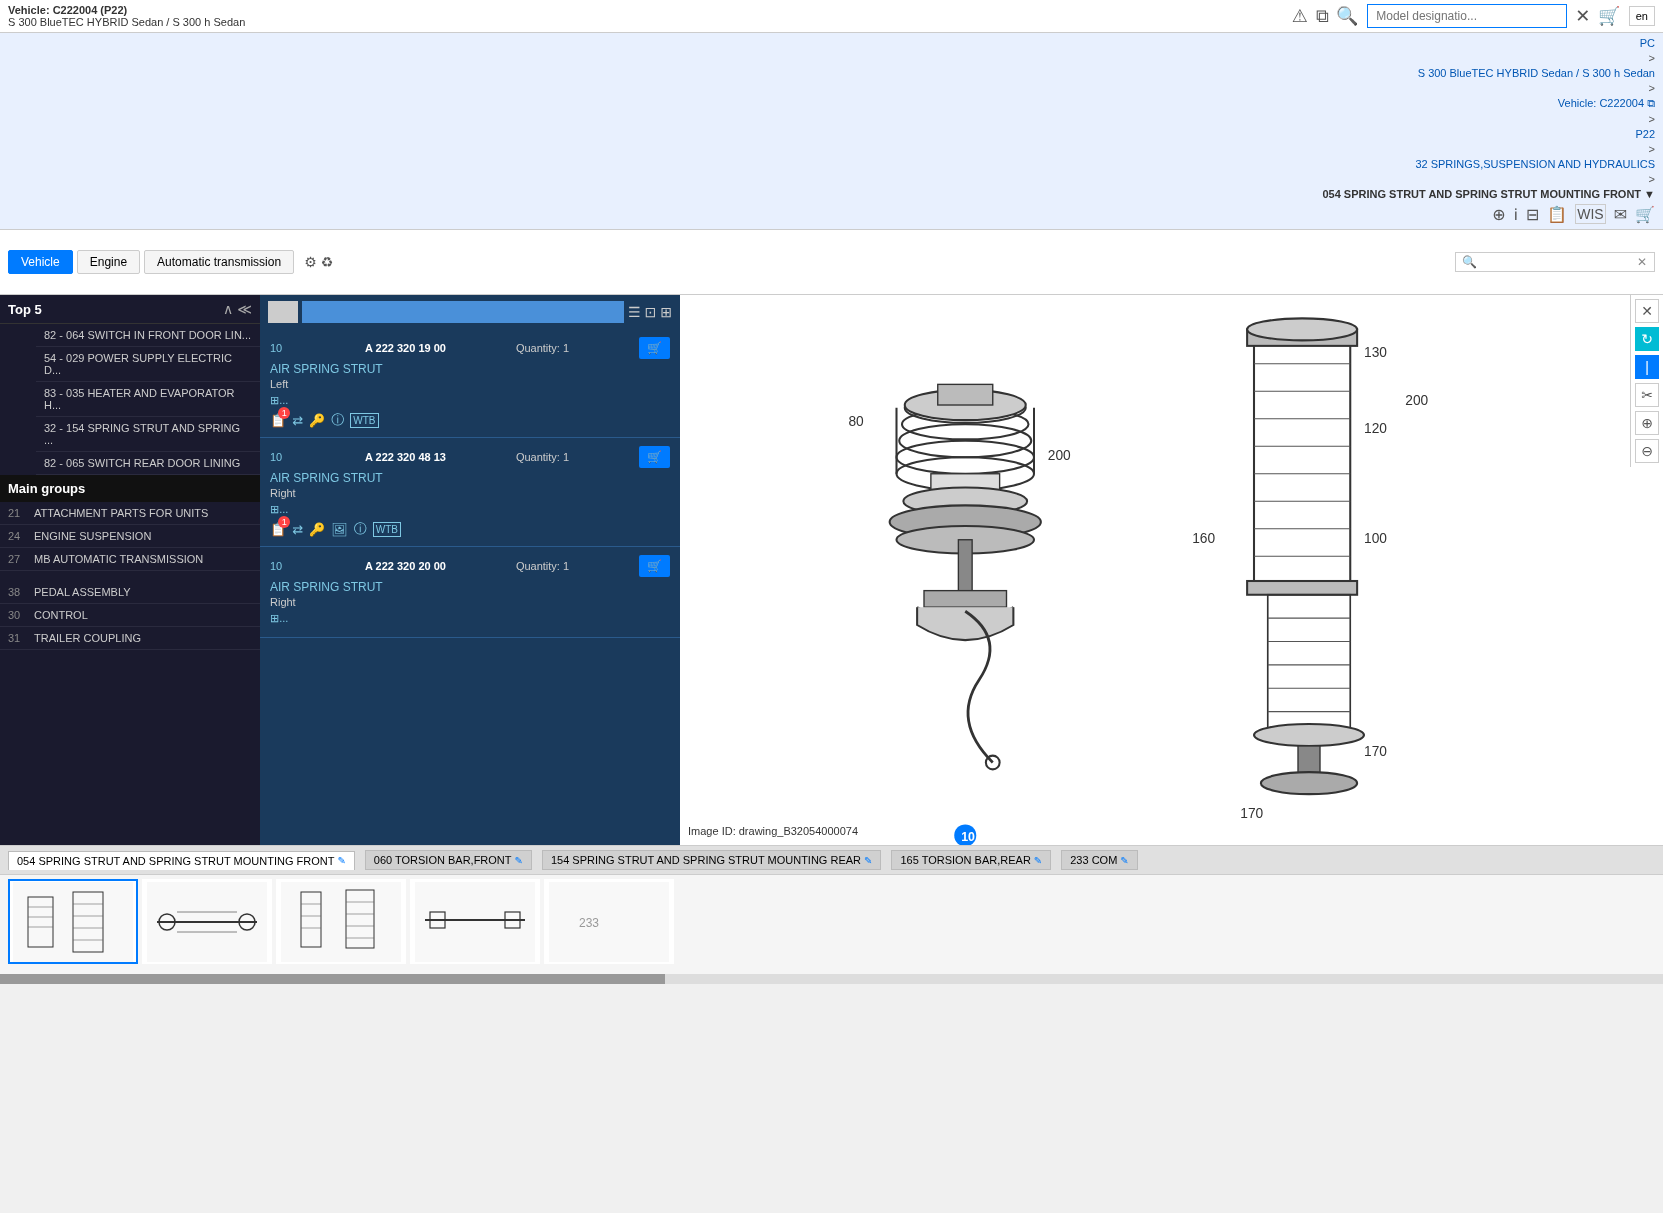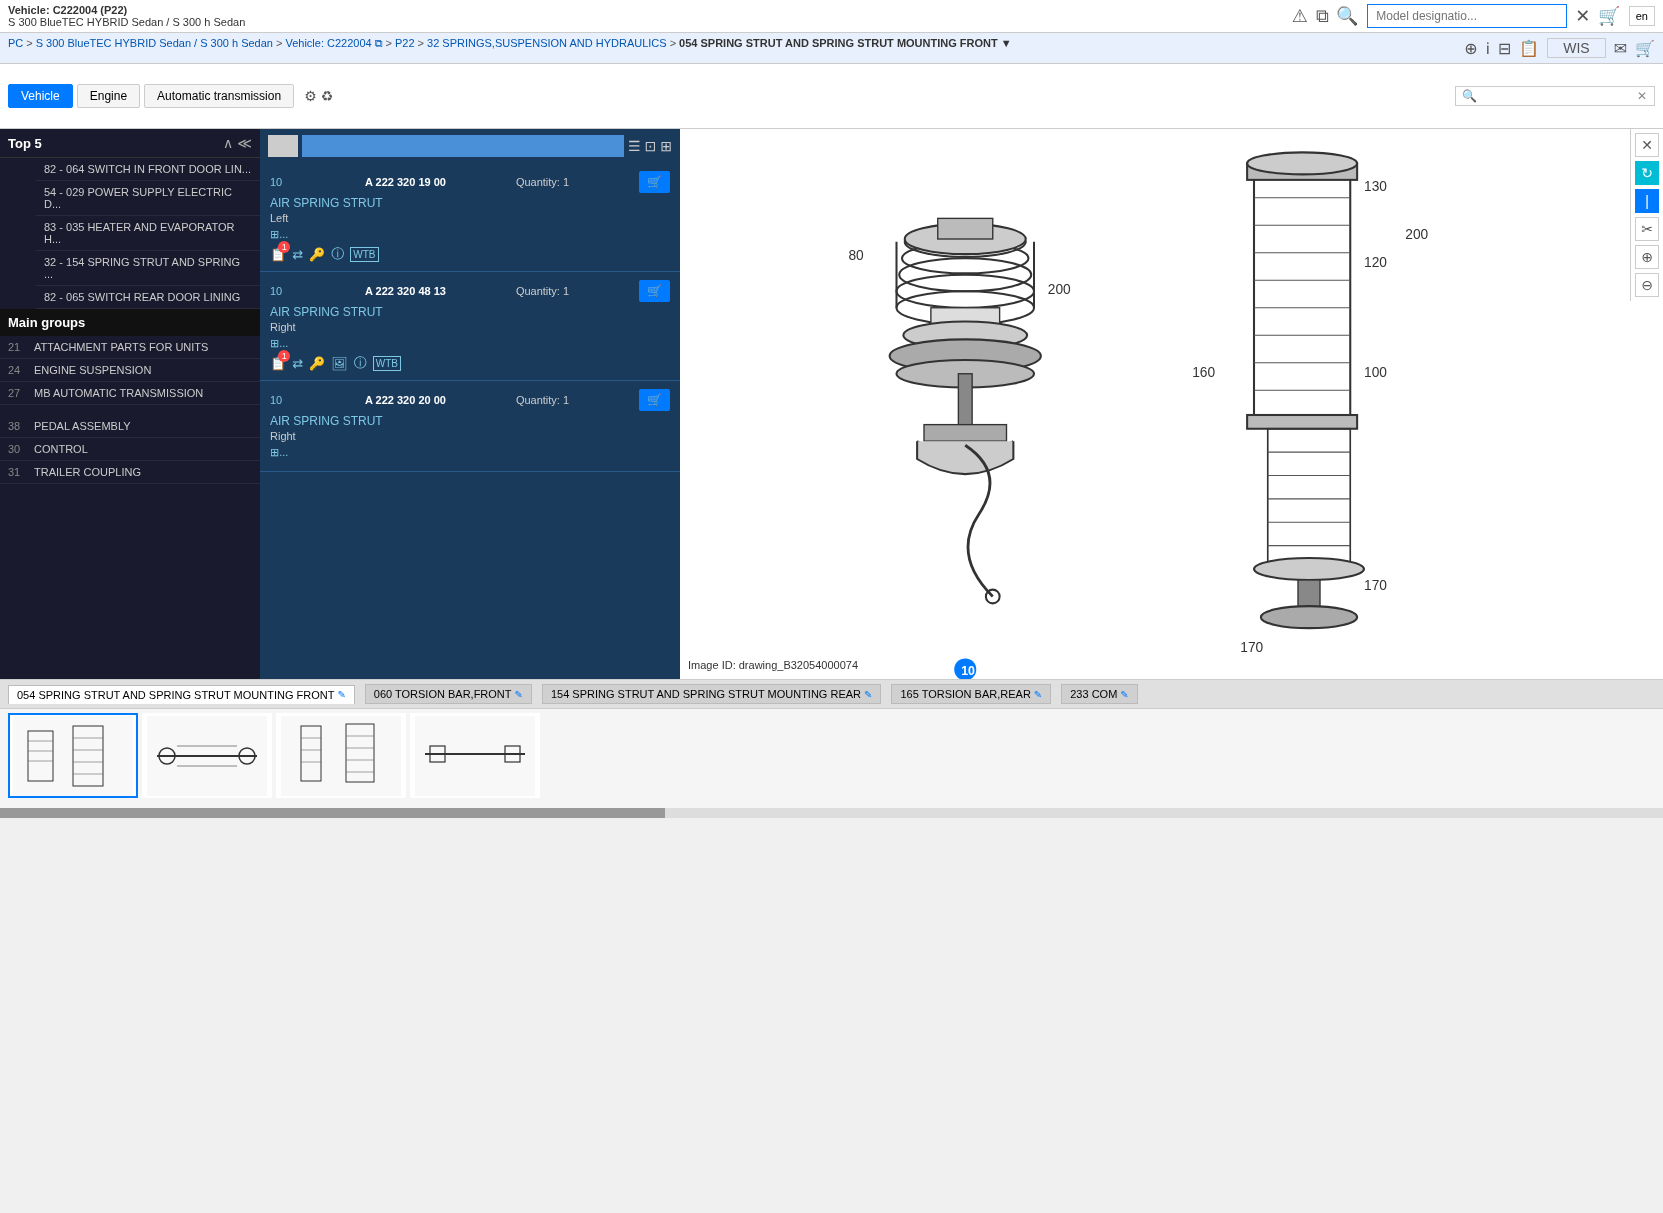--- a/index.html
+++ b/index.html
@@ -10,21 +10,21 @@
     .header-left { display: flex; flex-direction: column; }
     .vehicle-info { font-size: 11px; color: #333; font-weight: bold; }
     .vehicle-sub { font-size: 11px; color: #333; }
     .header-right { display: flex; align-items: center; gap: 8px; }
     .header-icon { font-size: 18px; cursor: pointer; color: #555; }
     .search-box { border: 1px solid #007bff; padding: 4px 8px; width: 200px; font-size: 12px; }
     .lang-btn { border: 1px solid #ccc; padding: 3px 6px; background: #fff; font-size: 11px; cursor: pointer; }
     .cart-icon { font-size: 18px; color: #555; cursor: pointer; }
 
     
-    .breadcrumb { background: #e8f0fe; padding: 4px 8px; font-size: 11px; color: #0056b3; border-bottom: 1px solid #ccc; display: flex; flex-wrap: wrap; gap: 3px; align-items: flex-start; }
+    .breadcrumb { background: #e8f0fe; padding: 4px 8px; font-size: 11px; color: #0056b3; border-bottom: 1px solid #ccc; display: flex; flex-wrap: wrap; gap: 3px; align-items: flex-end; flex-direction: column; }
     .breadcrumb a { color: #0056b3; text-decoration: none; }
     .breadcrumb .sep { color: #555; }
     .breadcrumb .active { color: #333; font-weight: bold; }
 
     
     .toolbar { background: #fff; border-bottom: 1px solid #ccc; padding: 20px 8px; display: flex; align-items: center; justify-content: space-between; }
     .tabs { display: flex; gap: 4px; align-items: center; }
     .tab { padding: 4px 12px; border: 1px solid #ccc; background: #f5f5f5; cursor: pointer; font-size: 12px; border-radius: 2px; }
     .tab.active { background: #007bff; color: #fff; border-color: #007bff; }
     .tab-icon { font-size: 14px; color: #555; cursor: pointer; }
@@ -123,21 +123,21 @@
   <span class="sep">&gt;</span>
   <a href="#">32 SPRINGS,SUSPENSION AND HYDRAULICS</a>
   <span class="sep">&gt;</span>
   <span class="active">054 SPRING STRUT AND SPRING STRUT MOUNTING FRONT ▼</span>
 
   <div style="margin-left:auto; display:flex; gap:8px; align-items:center;">
     <span style="font-size:16px; color:#555; cursor:pointer;">⊕</span>
     <span style="font-size:16px; color:#555; cursor:pointer;">ℹ</span>
     <span style="font-size:16px; color:#555; cursor:pointer;">⊟</span>
     <span style="font-size:16px; color:#555; cursor:pointer;">📋</span>
-    <span style="font-size:14px; color:#555; cursor:pointer; border:1px solid #ccc; padding:1px 15px;">WIS</span>
+    <span style="font-size:14px; color:#555; cursor:pointer; border:1px solid #ccc; padding:1px 1px;">WIS</span>
     <span style="font-size:16px; color:#555; cursor:pointer;">✉</span>
     <span style="font-size:16px; color:#555; cursor:pointer;">🛒</span>
   </div>
 </div>
 
 <div class="toolbar">
   <div class="tabs">
     <button class="tab active">Vehicle</button>
     <button class="tab">Engine</button>
     <button class="tab">Automatic transmission</button>
@@ -427,17 +427,24 @@
   </div>
   <div class="thumbnail">
     <svg viewBox="0 0 120 80" width="120" height="80">
       <rect width="120" height="80" fill="#f8f8f8"></rect>
 
       <line x1="10" y1="38" x2="110" y2="38" stroke="#333" stroke-width="2"></line>
       <rect x="15" y="30" width="15" height="16" fill="none" stroke="#333" stroke-width="1.2"></rect>
       <rect x="90" y="30" width="15" height="16" fill="none" stroke="#333" stroke-width="1.2"></rect>
     </svg>
   </div>
+  <div class="thumbnail">
+    <svg viewBox="0 0 120 80" width="120" height="80">
+      <rect width="120" height="80" fill="#f8f8f8"></rect>
+
+      <text x="30" y="45" font-size="12" fill="#999">233</text>
+    </svg>
+  </div>
 </div>
 
 <div class="scrollbar-area">
   <div class="scrollbar-thumb"></div>
 </div>
 
 </body></html>

